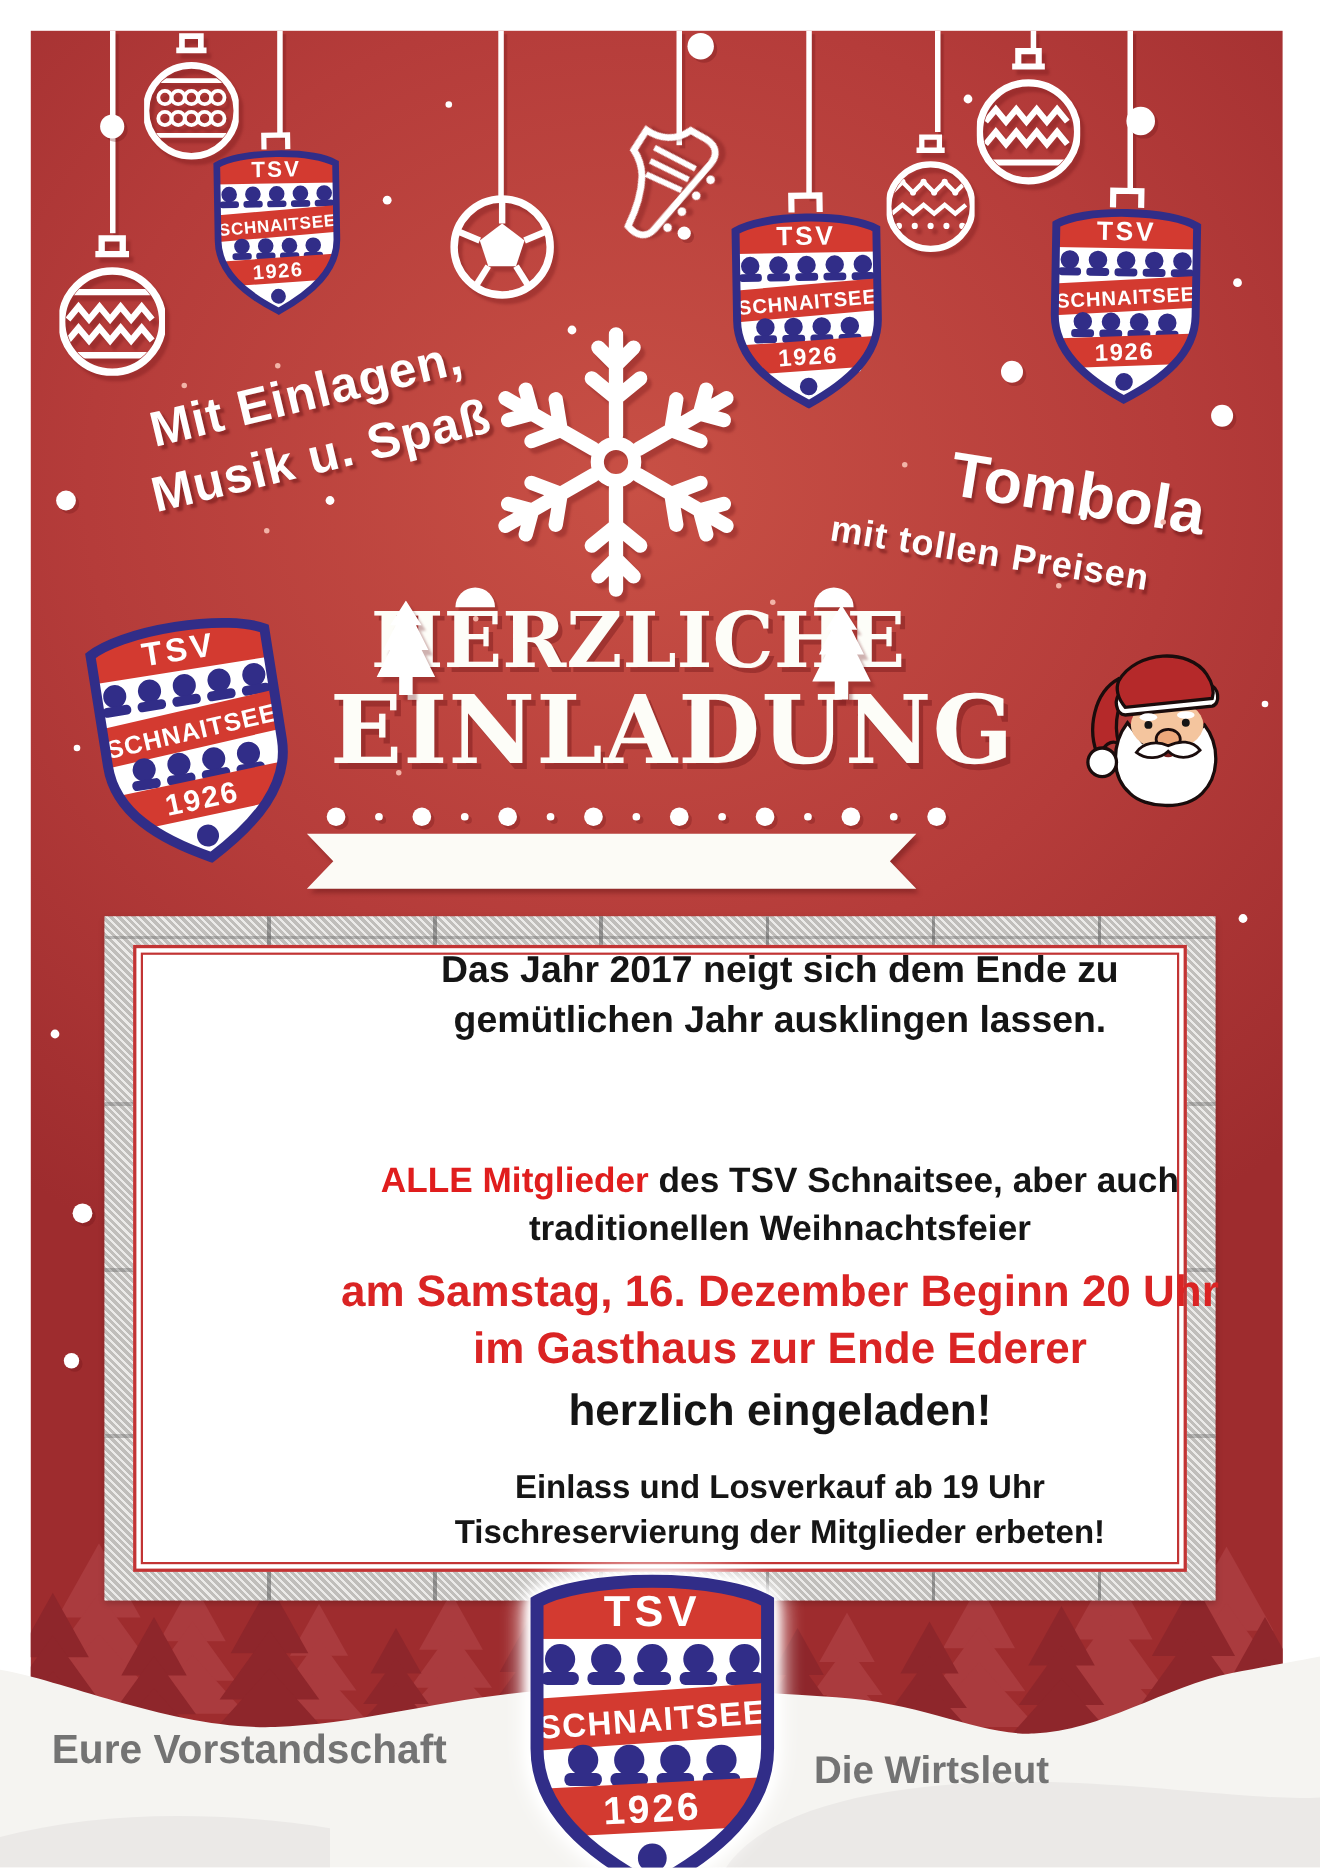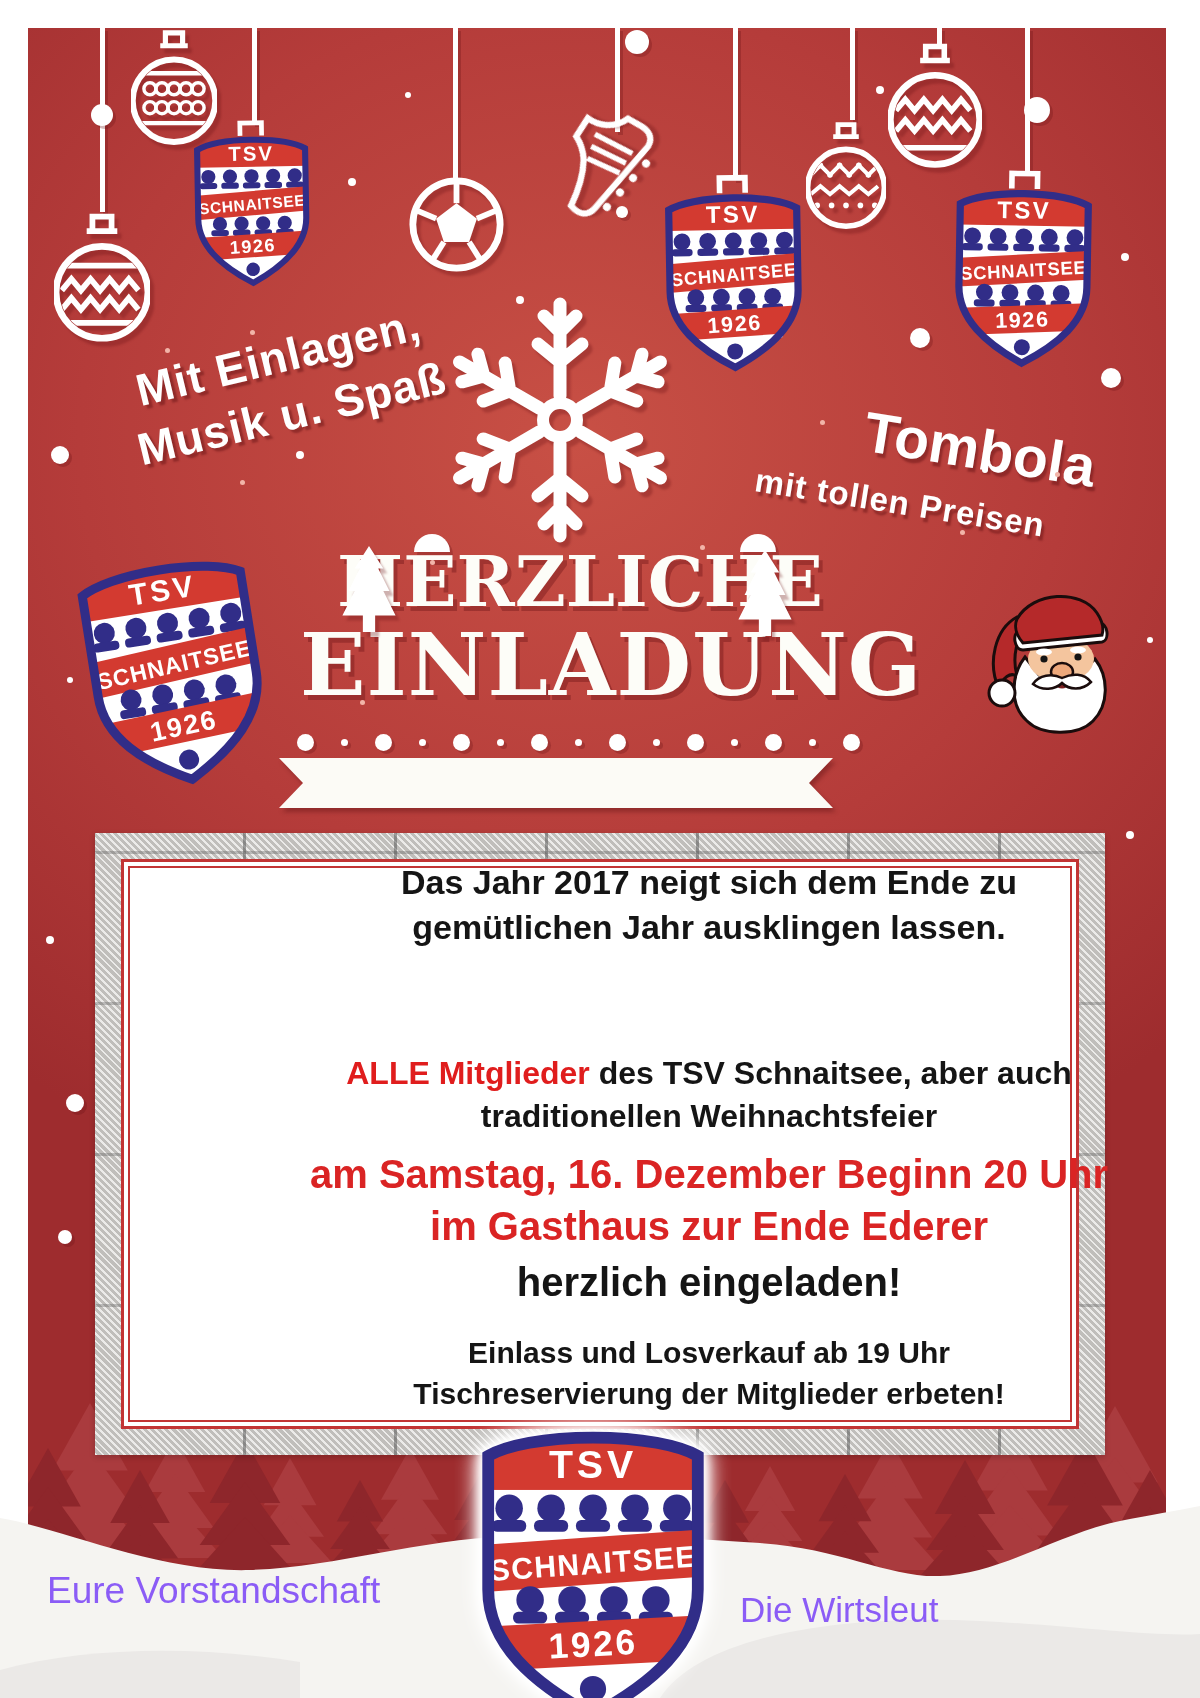--- a/index.html
+++ b/index.html
@@ -46,21 +46,21 @@
   #box-inner{position:absolute;left:26px;top:26px;right:26px;bottom:26px;background:#ffffff;
     border:3px solid #c23434;outline:2px solid #c23434;outline-offset:-9px;}
   .para{position:absolute;left:130px;width:1124px;text-align:center;font-weight:bold;color:var(--ink);z-index:4;padding-left:17px;}
   #p1{top:860px;font-size:34px;line-height:1.33;}
   #p2{top:1052px;font-size:32px;line-height:1.33;}
   #p2 .hl{color:var(--accent-red);}
   #p3{top:1148px;font-size:40px;line-height:1.3;color:var(--date-red);}
   #p4{top:1260px;font-size:40px;}
   #p5{top:1332px;font-size:30px;line-height:1.38;}
   #landscape{position:absolute;left:0;top:1378px;z-index:2;}
-  .signoff{position:absolute;font-weight:normal;color:#8b5cf6;z-index:6;}
+  .signoff{position:absolute;font-weight:bold;color:#737373;z-index:6;}
   #signoff-left{left:47px;top:1570px;font-size:37px;}
   #signoff-right{left:740px;top:1590px;font-size:35px;}
   .crest{position:absolute;left:0;top:0;width:200px;height:250px;transform-origin:top left;z-index:2;}
   .crest svg{overflow:visible;}
   .halo{filter:drop-shadow(0 0 4px #fff) drop-shadow(0 0 8px #fff) drop-shadow(0 0 2px #fff);z-index:5;}
   .orn{position:absolute;z-index:2;}
   .deco{z-index:2;}
 </style>
 </head>
 <body>

